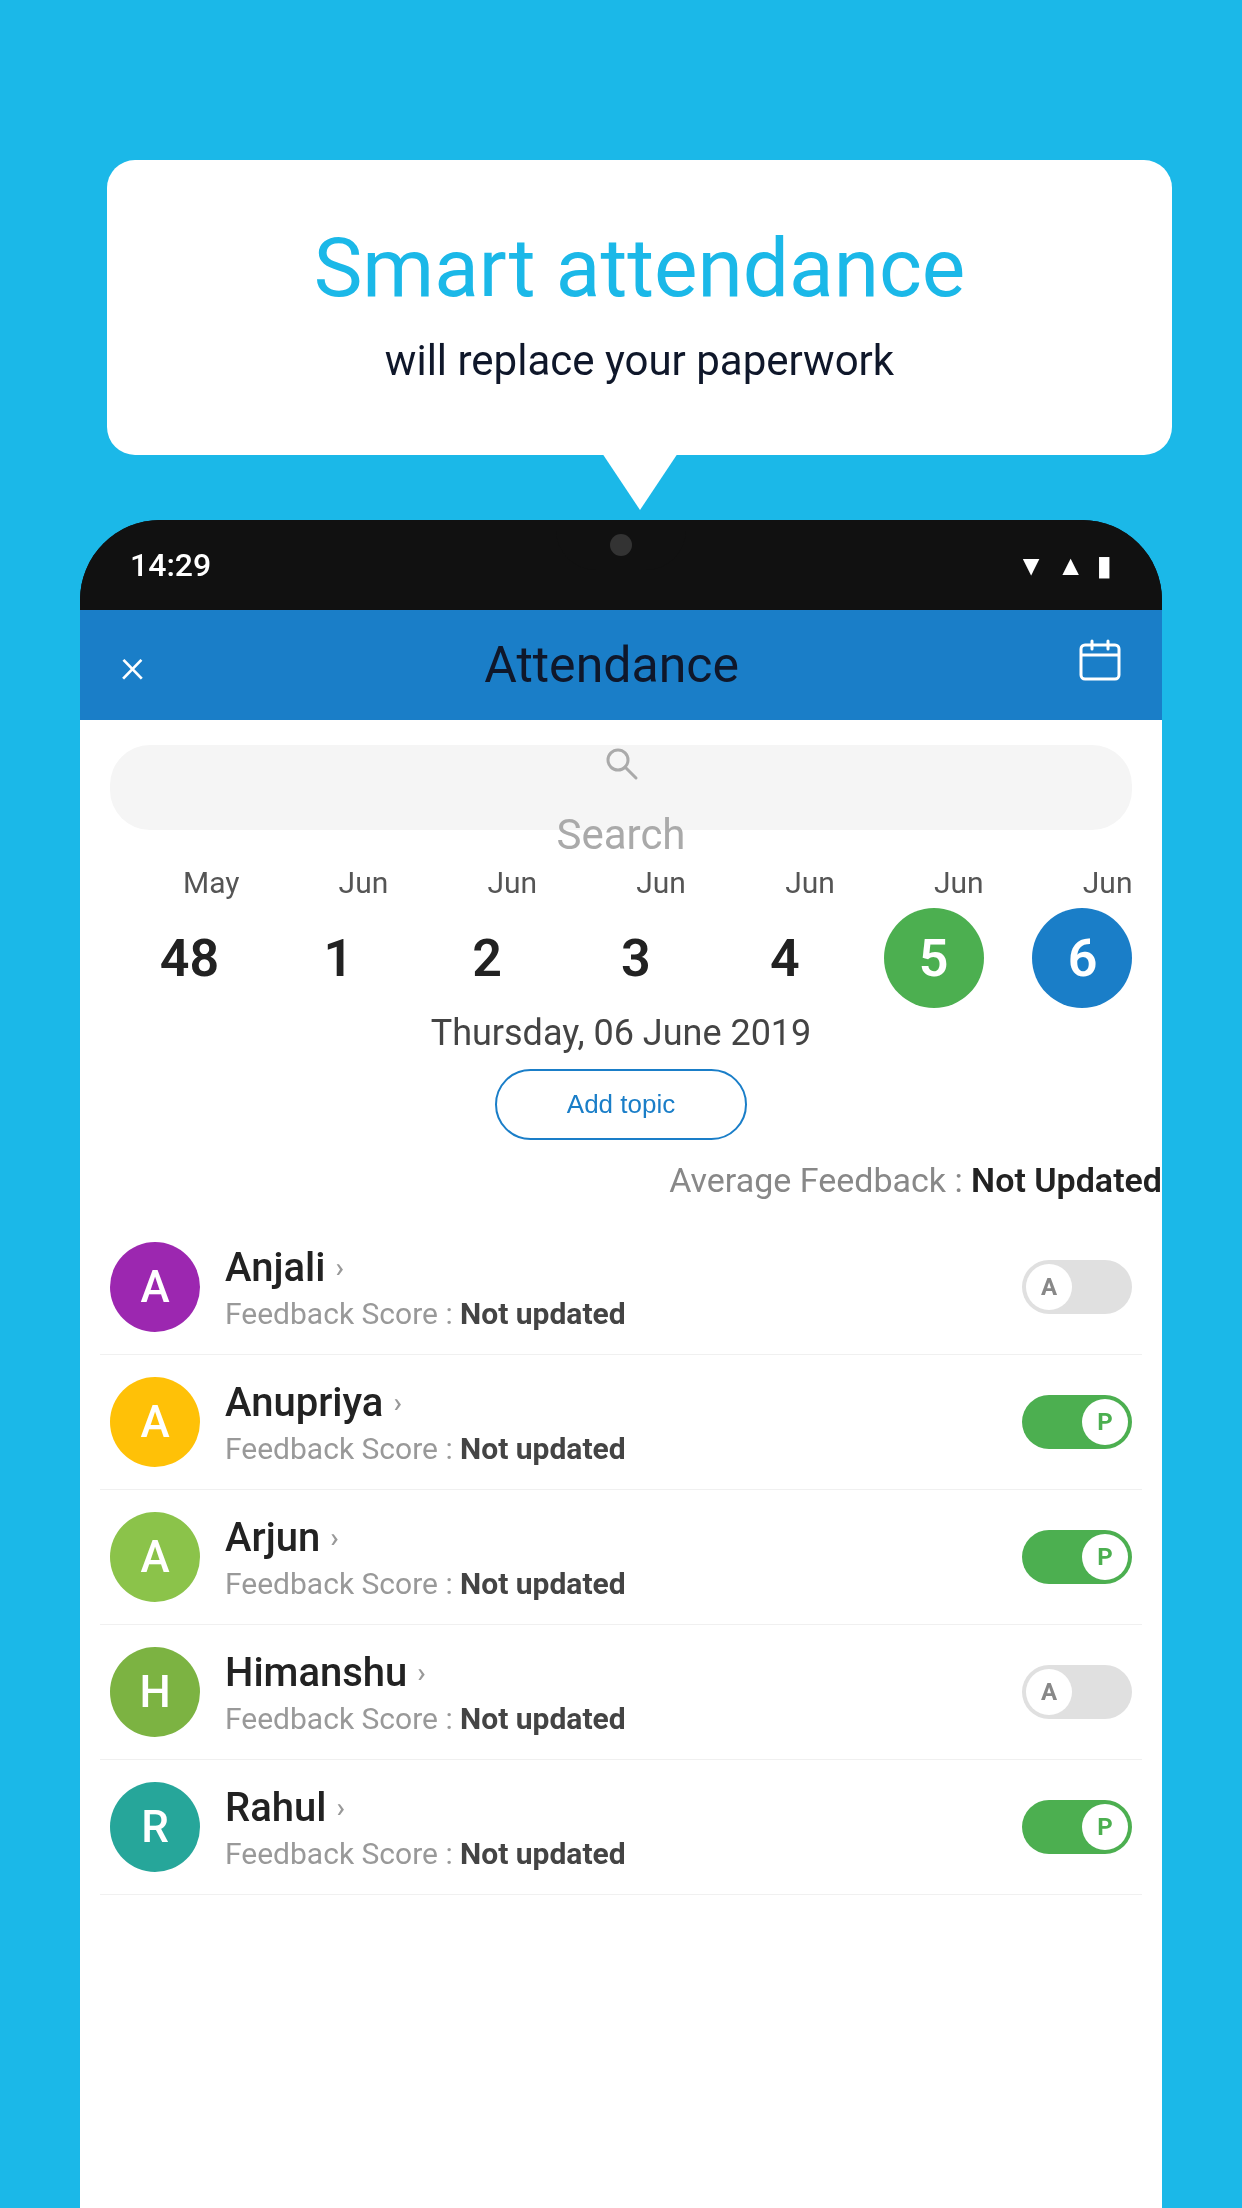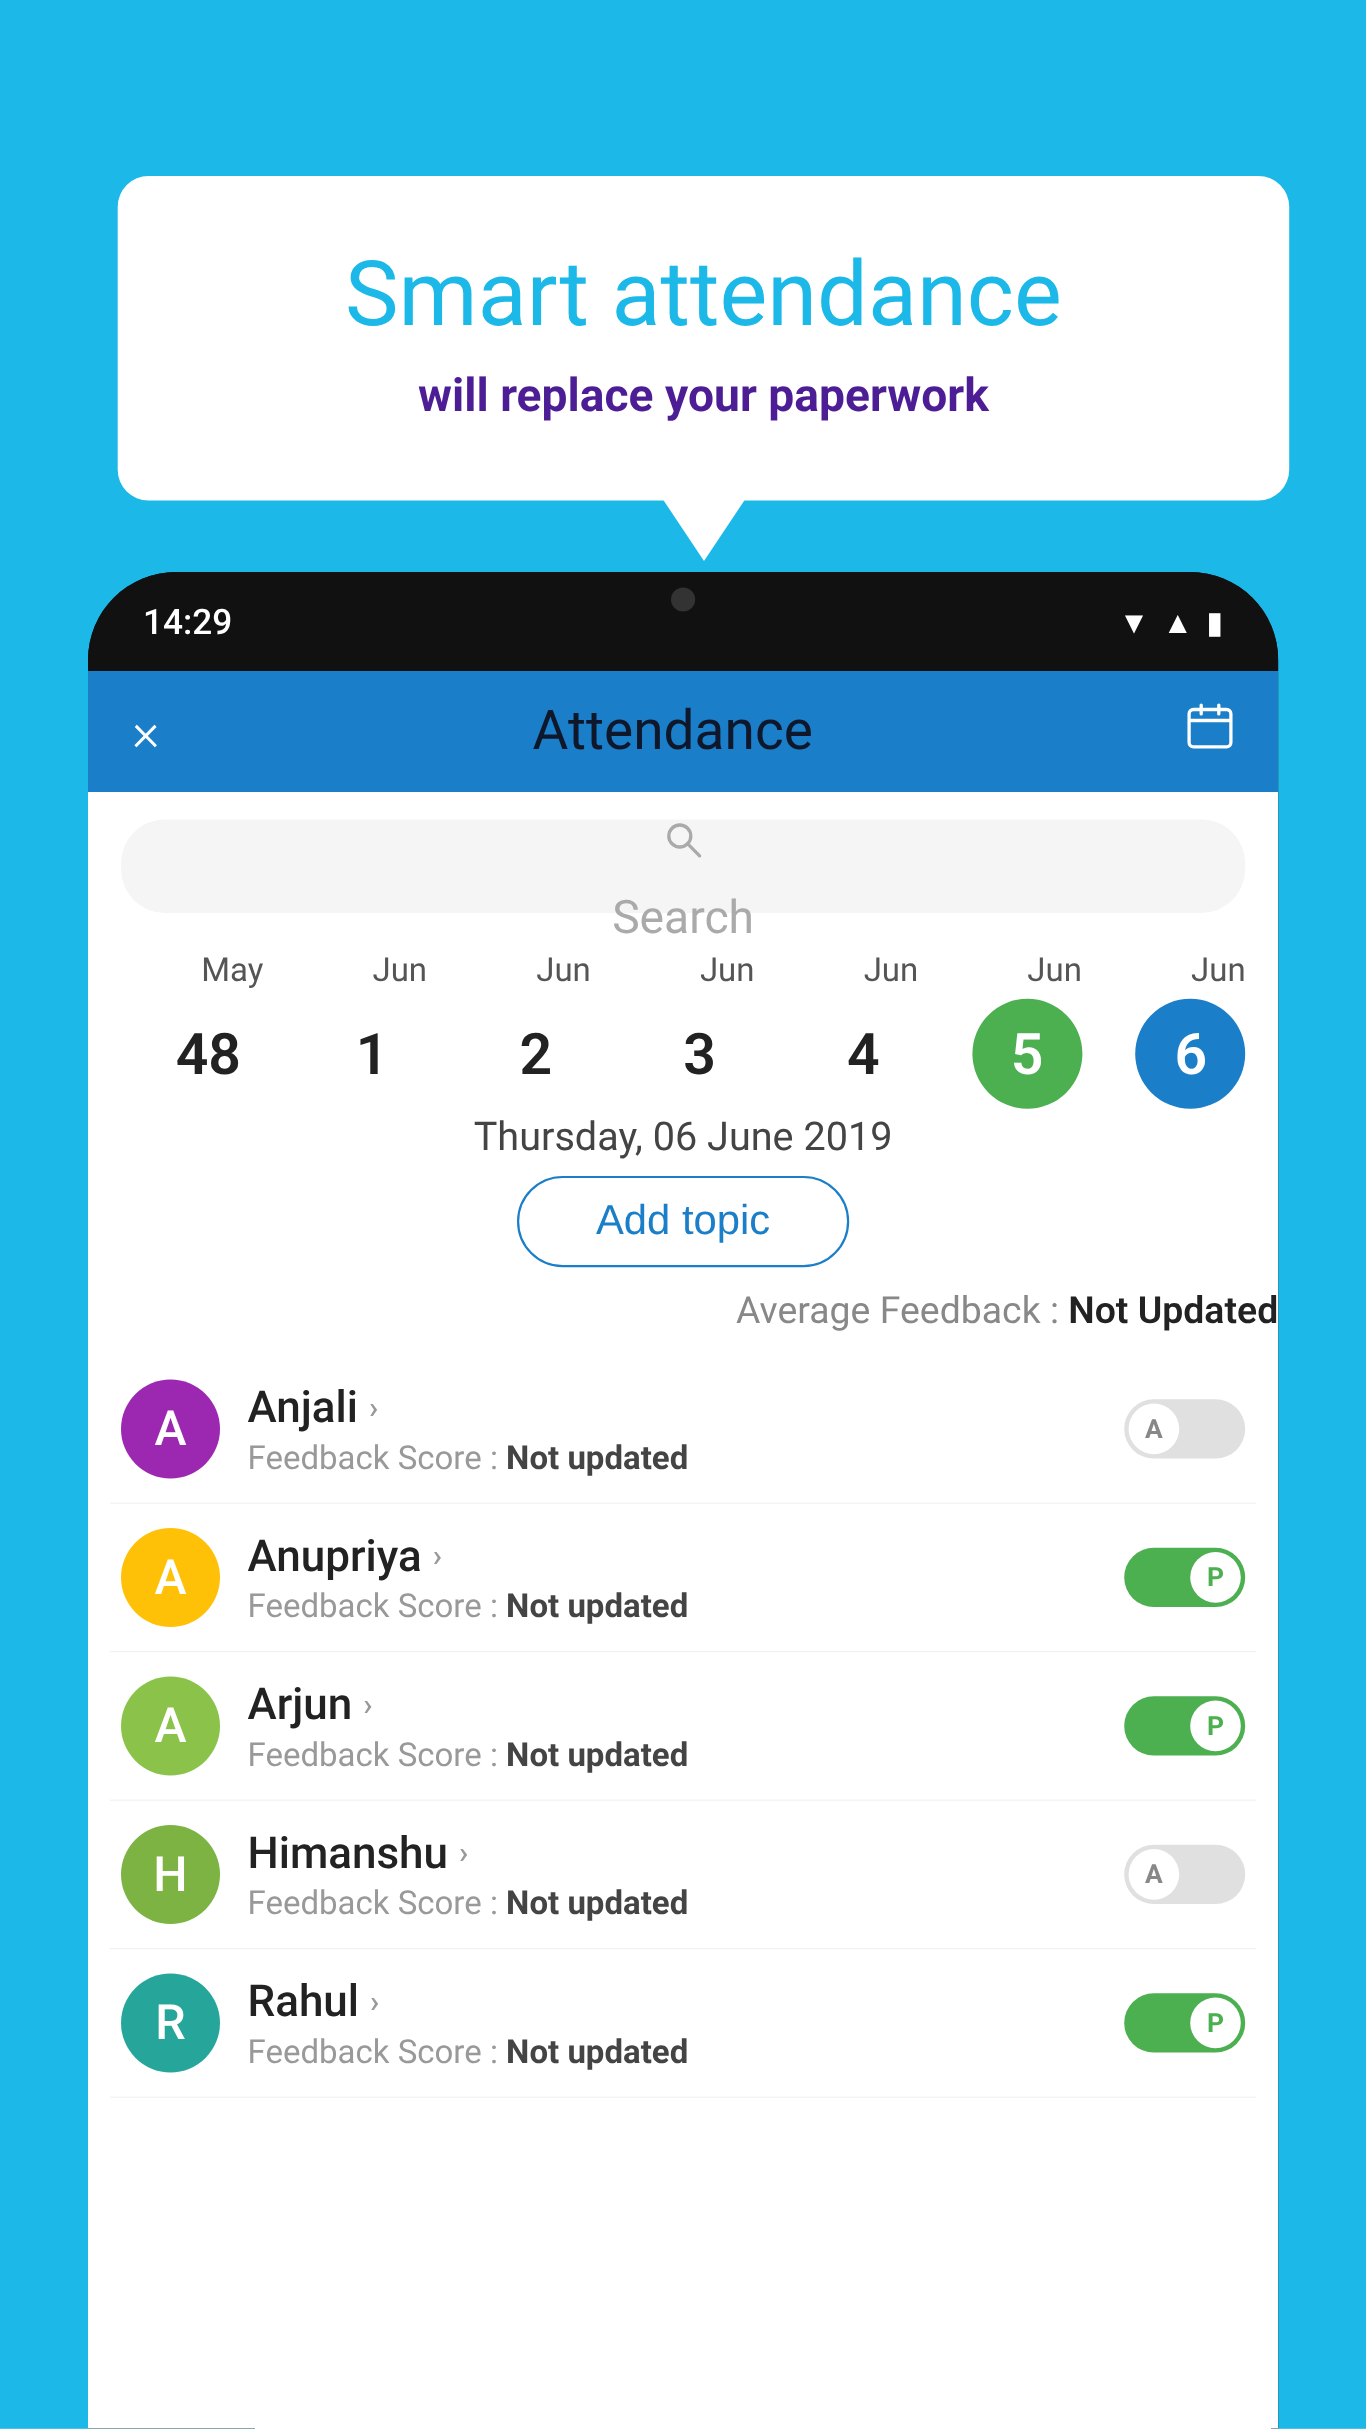--- a/index.html
+++ b/index.html
@@ -45,22 +45,22 @@
 
     .bubble-title {
       font-size: 82px;
       color: #1BB8E8;
       font-weight: 400;
       margin-bottom: 20px;
     }
 
     .bubble-subtitle {
       font-size: 42px;
-      color: #4c1d95;
-      font-weight: 700;
+      color: #0f172a;
+      font-weight: 400;
     }
 
     
     .phone-frame {
       position: absolute;
       top: 520px;
       left: 80px;
       right: 80px;
       bottom: 0px;
       background: #111;
@@ -214,21 +214,21 @@
     }
 
     
     .add-topic-btn {
       display: block;
       margin: 0 auto 20px;
       border: 2px solid #1A7EC8;
       border-radius: 50px;
       padding: 18px 70px;
       color: #1A7EC8;
-      font-size: 38px;
+      font-size: 26px;
       background: white;
       width: fit-content;
     }
 
     
     .avg-feedback {
       text-align: right;
       font-size: 34px;
       color: #888;
       margin-bottom: 20px;

